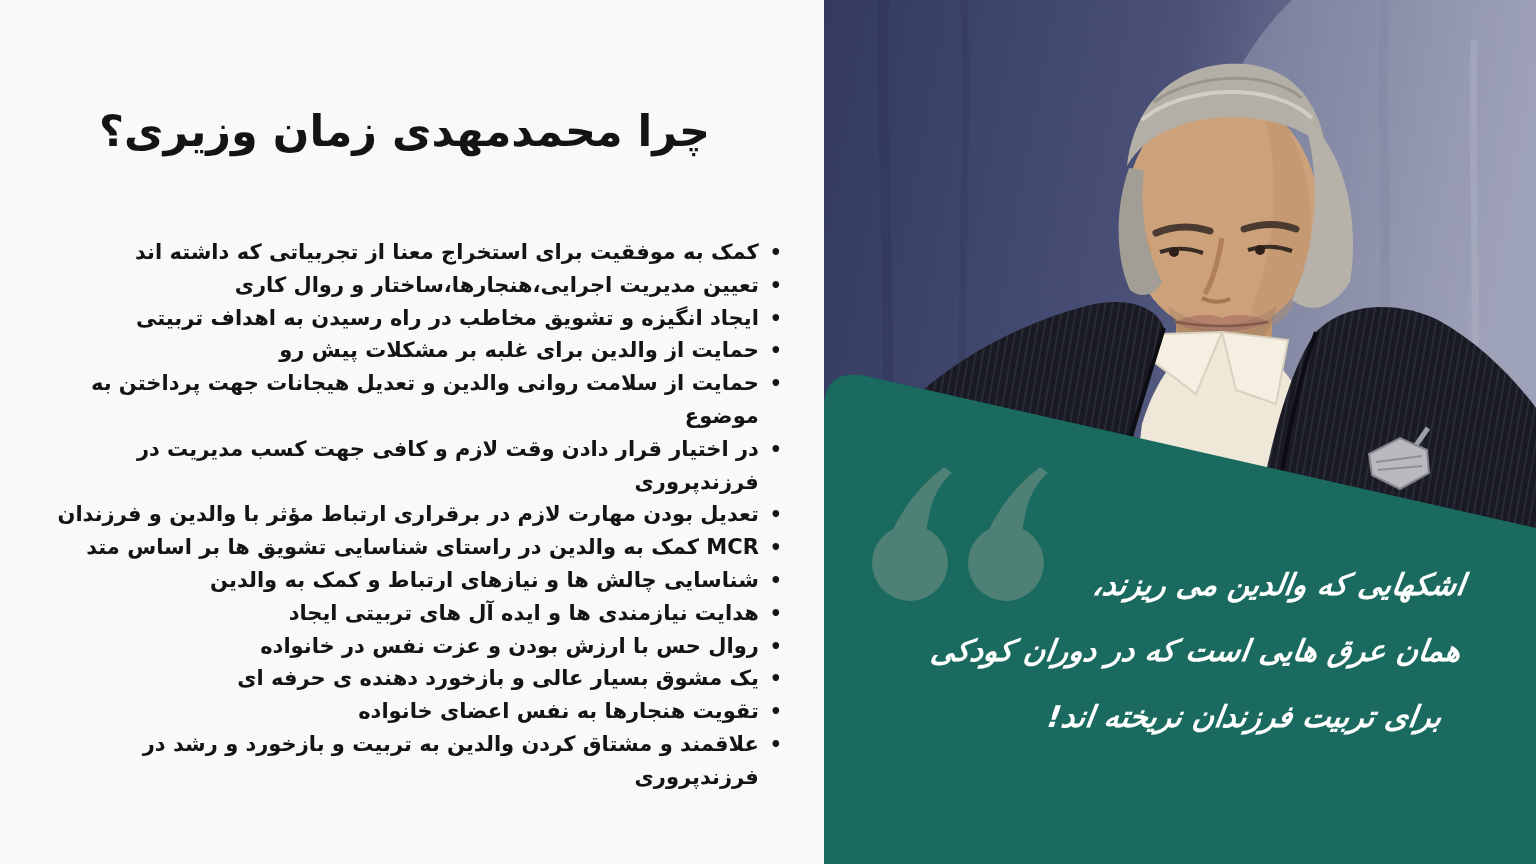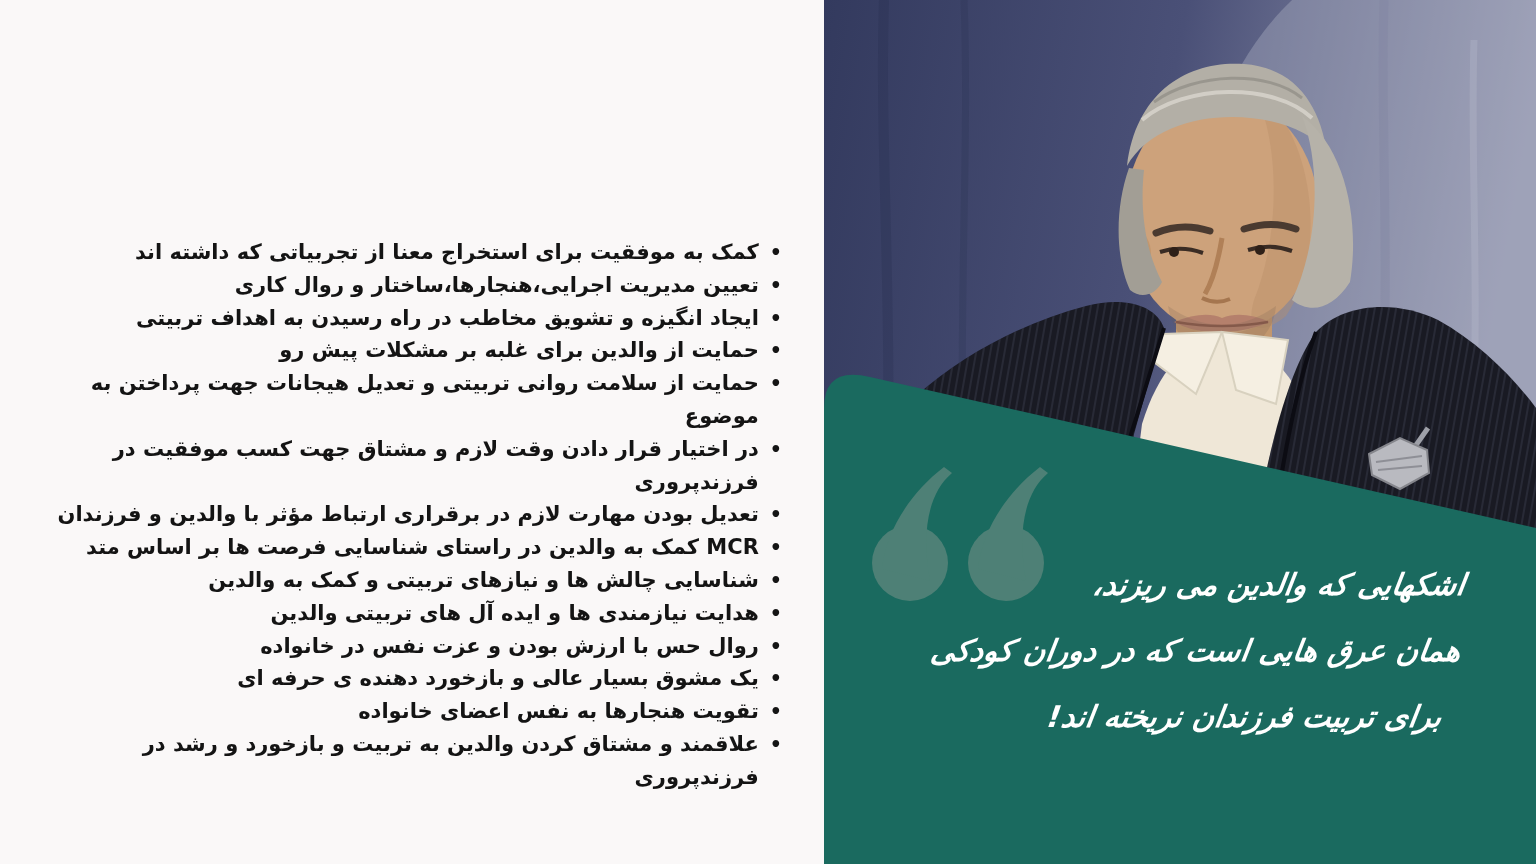--- a/index.html
+++ b/index.html
@@ -24,61 +24,62 @@
           transform-origin:100% 100%;}
   .q-line:nth-child(2){padding-right:80px;}
   .q-line:nth-child(3){padding-right:99px;}
 </style>
 </head>
 <body>
 
 <div class="slide">
 
   <div class="left-panel">
+    <h1 class="title" dir="rtl">چرا محمدمهدی زمان وزیری؟</h1>
     <ul class="bullets" dir="rtl">
 
     <li>
           <span class="dot">•</span>
           <span class="b-text">کمک به موفقیت برای استخراج معنا از تجربیاتی که داشته اند</span>
         </li>
         <li>
           <span class="dot">•</span>
           <span class="b-text">تعیین مدیریت اجرایی،هنجارها،ساختار و روال کاری</span>
         </li>
         <li>
           <span class="dot">•</span>
           <span class="b-text">ایجاد انگیزه و تشویق مخاطب در راه رسیدن به اهداف تربیتی</span>
         </li>
         <li>
           <span class="dot">•</span>
           <span class="b-text">حمایت از والدین برای غلبه بر مشکلات پیش رو</span>
         </li>
         <li>
           <span class="dot">•</span>
-          <span class="b-text">حمایت از سلامت روانی تربیتی و تعدیل هیجانات جهت پرداختن به موضوع</span>
+          <span class="b-text">حمایت از سلامت روانی والدین و تعدیل هیجانات جهت پرداختن به موضوع</span>
         </li>
         <li>
           <span class="dot">•</span>
-          <span class="b-text">در اختیار قرار دادن وقت لازم و مشتاق جهت کسب موفقیت در فرزندپروری</span>
+          <span class="b-text">در اختیار قرار دادن وقت لازم و کافی جهت کسب مدیریت در فرزندپروری</span>
         </li>
         <li>
           <span class="dot">•</span>
           <span class="b-text">تعدیل بودن مهارت لازم در برقراری ارتباط مؤثر با والدین و فرزندان</span>
         </li>
         <li>
           <span class="dot">•</span>
-          <span class="b-text">MCR کمک به والدین در راستای شناسایی فرصت ها  بر اساس متد</span>
+          <span class="b-text">MCR کمک به والدین در راستای شناسایی تشویق ها  بر اساس متد</span>
         </li>
         <li>
           <span class="dot">•</span>
-          <span class="b-text">شناسایی چالش ها و نیازهای تربیتی و کمک به والدین</span>
+          <span class="b-text">شناسایی چالش ها و نیازهای ارتباط و کمک به والدین</span>
         </li>
         <li>
           <span class="dot">•</span>
-          <span class="b-text">هدایت نیازمندی ها و ایده آل های تربیتی والدین</span>
+          <span class="b-text">هدایت نیازمندی ها و ایده آل های تربیتی ایجاد</span>
         </li>
         <li>
           <span class="dot">•</span>
           <span class="b-text">روال حس با ارزش بودن و عزت نفس در خانواده</span>
         </li>
         <li>
           <span class="dot">•</span>
           <span class="b-text">یک مشوق بسیار عالی و بازخورد دهنده ی حرفه ای</span>
         </li>
         <li>

